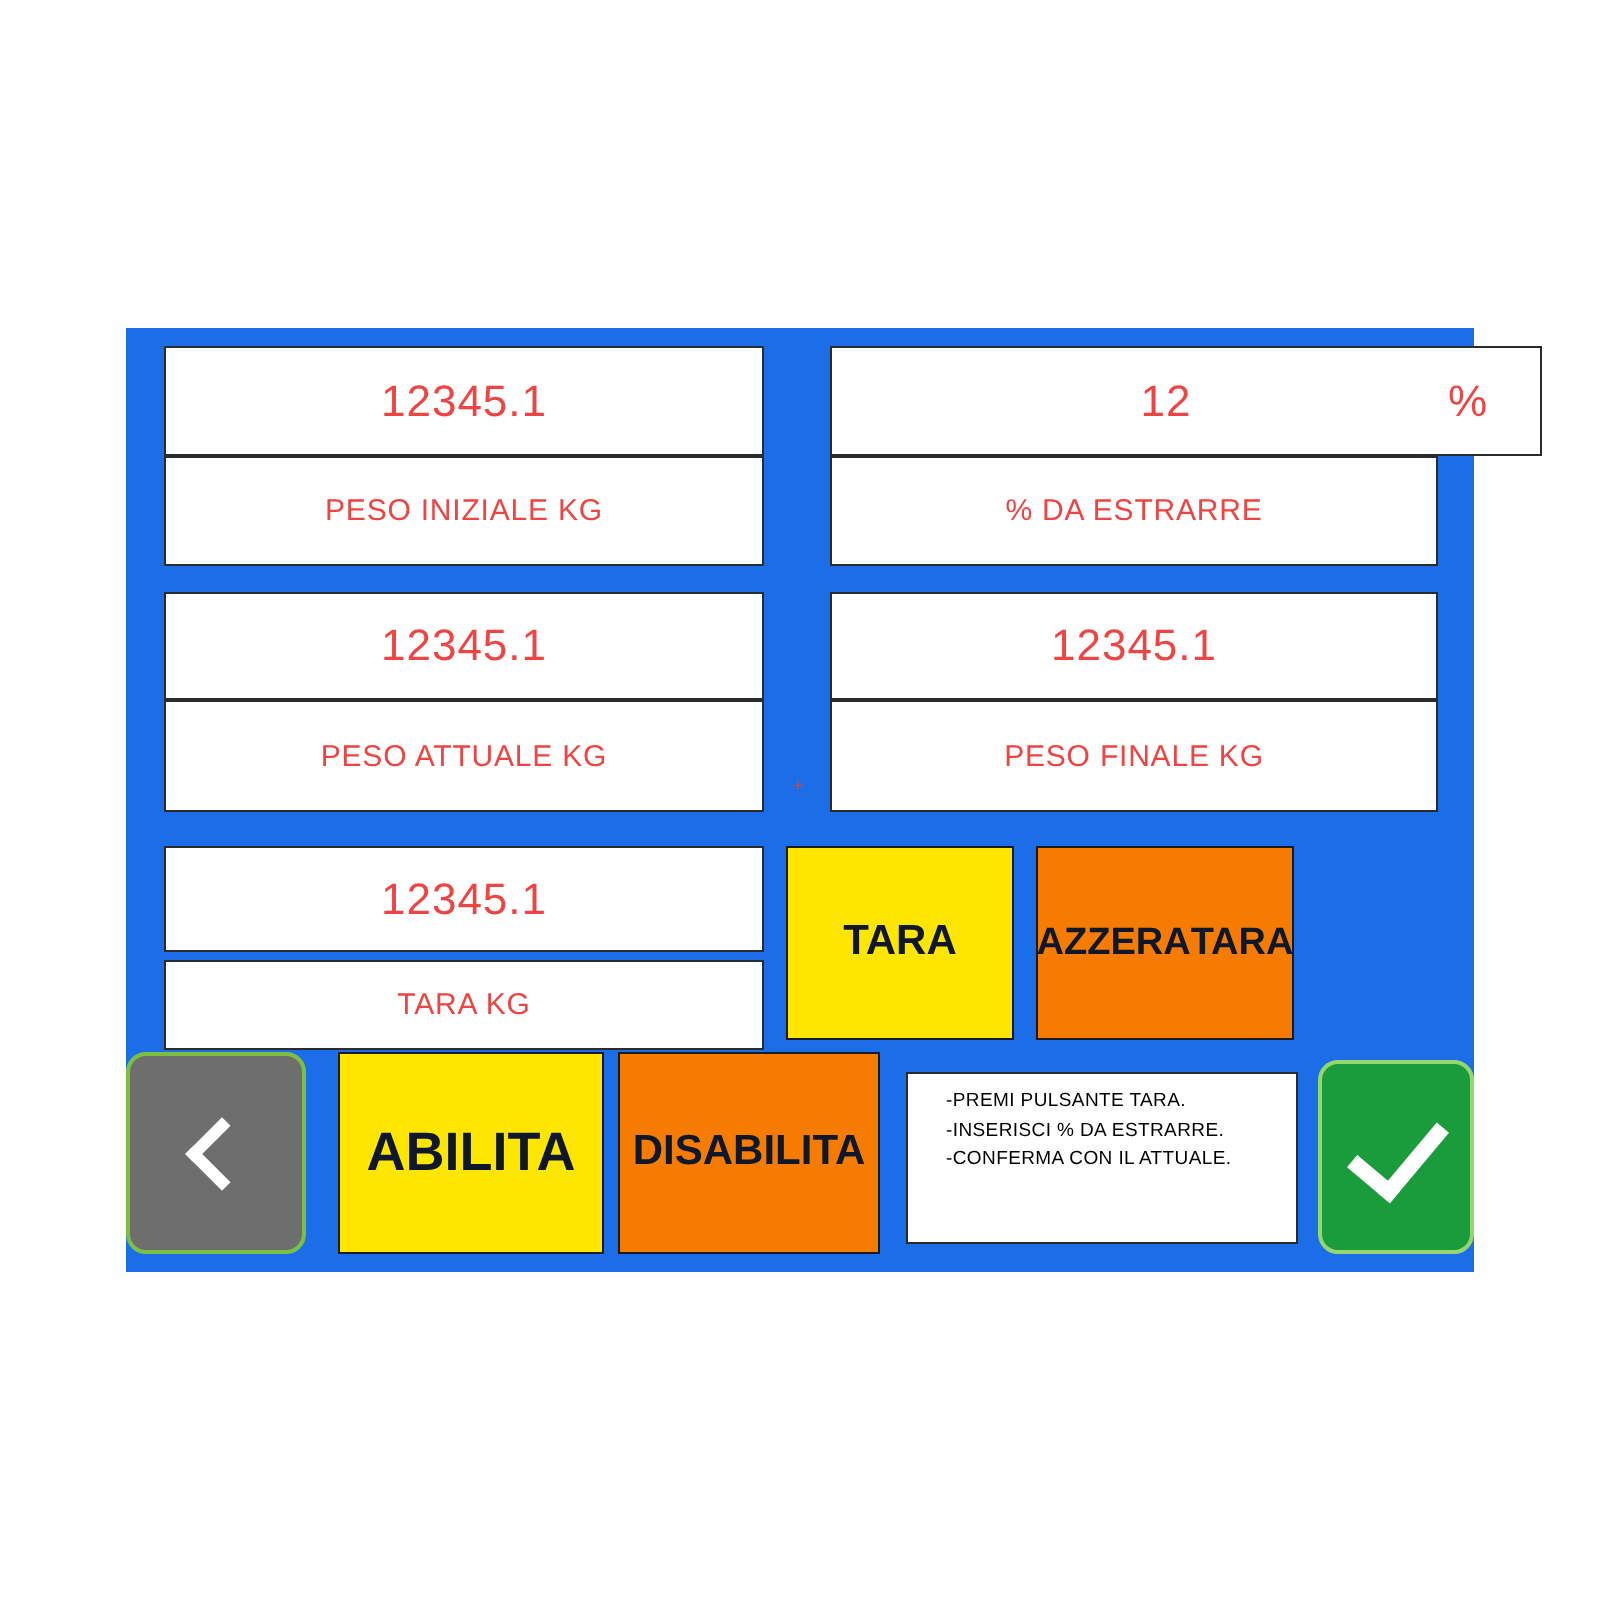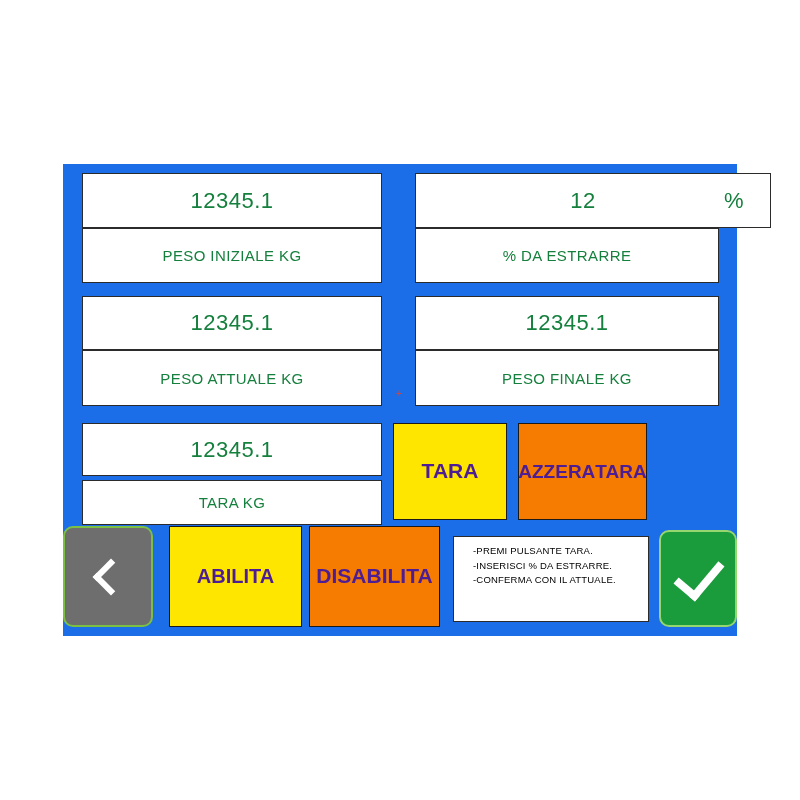--- a/index.html
+++ b/index.html
@@ -20,21 +20,21 @@
     box-sizing: border-box;
   }
   .panel {
     position: absolute;
     background: #ffffff;
     border: 1px solid #2b2b2b;
     box-sizing: border-box;
     display: flex;
     align-items: center;
     justify-content: center;
-    color: #15803d;
+    color: #ef4444;
   }
   .value-cell {
     font-size: 22px;
     letter-spacing: 0.5px;
   }
   .label-cell {
     font-size: 15px;
     letter-spacing: 0.4px;
   }
   .pct-row {
@@ -44,21 +44,21 @@
   
   .btn {
     position: absolute;
     box-sizing: border-box;
     border: 1px solid #1a1a1a;
     display: flex;
     align-items: center;
     justify-content: center;
     text-align: center;
     font-weight: bold;
-    color: #4c1d95;
+    color: #0f172a;
     line-height: 1.05;
     cursor: pointer;
   }
   .btn-yellow { background: #ffe600; }
   .btn-orange { background: #f57c00; }
   .btn-green {
     background: #1a9b3c;
     border: 2px solid #96d66f;
     border-radius: 10px;
   }
@@ -134,21 +134,21 @@
 
   <div class="btn btn-orange" style="left:455px; top:259px; width:129px; height:97px; font-size:19px; flex-direction:row;">
     <span>AZZERA</span>
     <span>TARA</span>
   </div>
 
   <div class="btn btn-back" style="left:0px; top:362px; width:90px; height:101px;">
     <span class="chev"></span>
   </div>
 
-  <div class="btn btn-yellow" style="left:106px; top:362px; width:133px; height:101px; font-size:20px;">ABILITA</div>
+  <div class="btn btn-yellow" style="left:106px; top:362px; width:133px; height:101px; font-size:27px;">ABILITA</div>
 
   <div class="btn btn-orange" style="left:246px; top:362px; width:131px; height:101px; font-size:21px;">DISABILITA</div>
 
   <div class="hint" style="left:390px; top:372px; width:196px; height:86px;">
     <div>-PREMI PULSANTE TARA.</div>
     <div>-INSERISCI % DA ESTRARRE.</div>
     <div>-CONFERMA CON IL ATTUALE.</div>
   </div>
 
   <div class="btn btn-green" style="left:596px; top:366px; width:78px; height:97px;">

